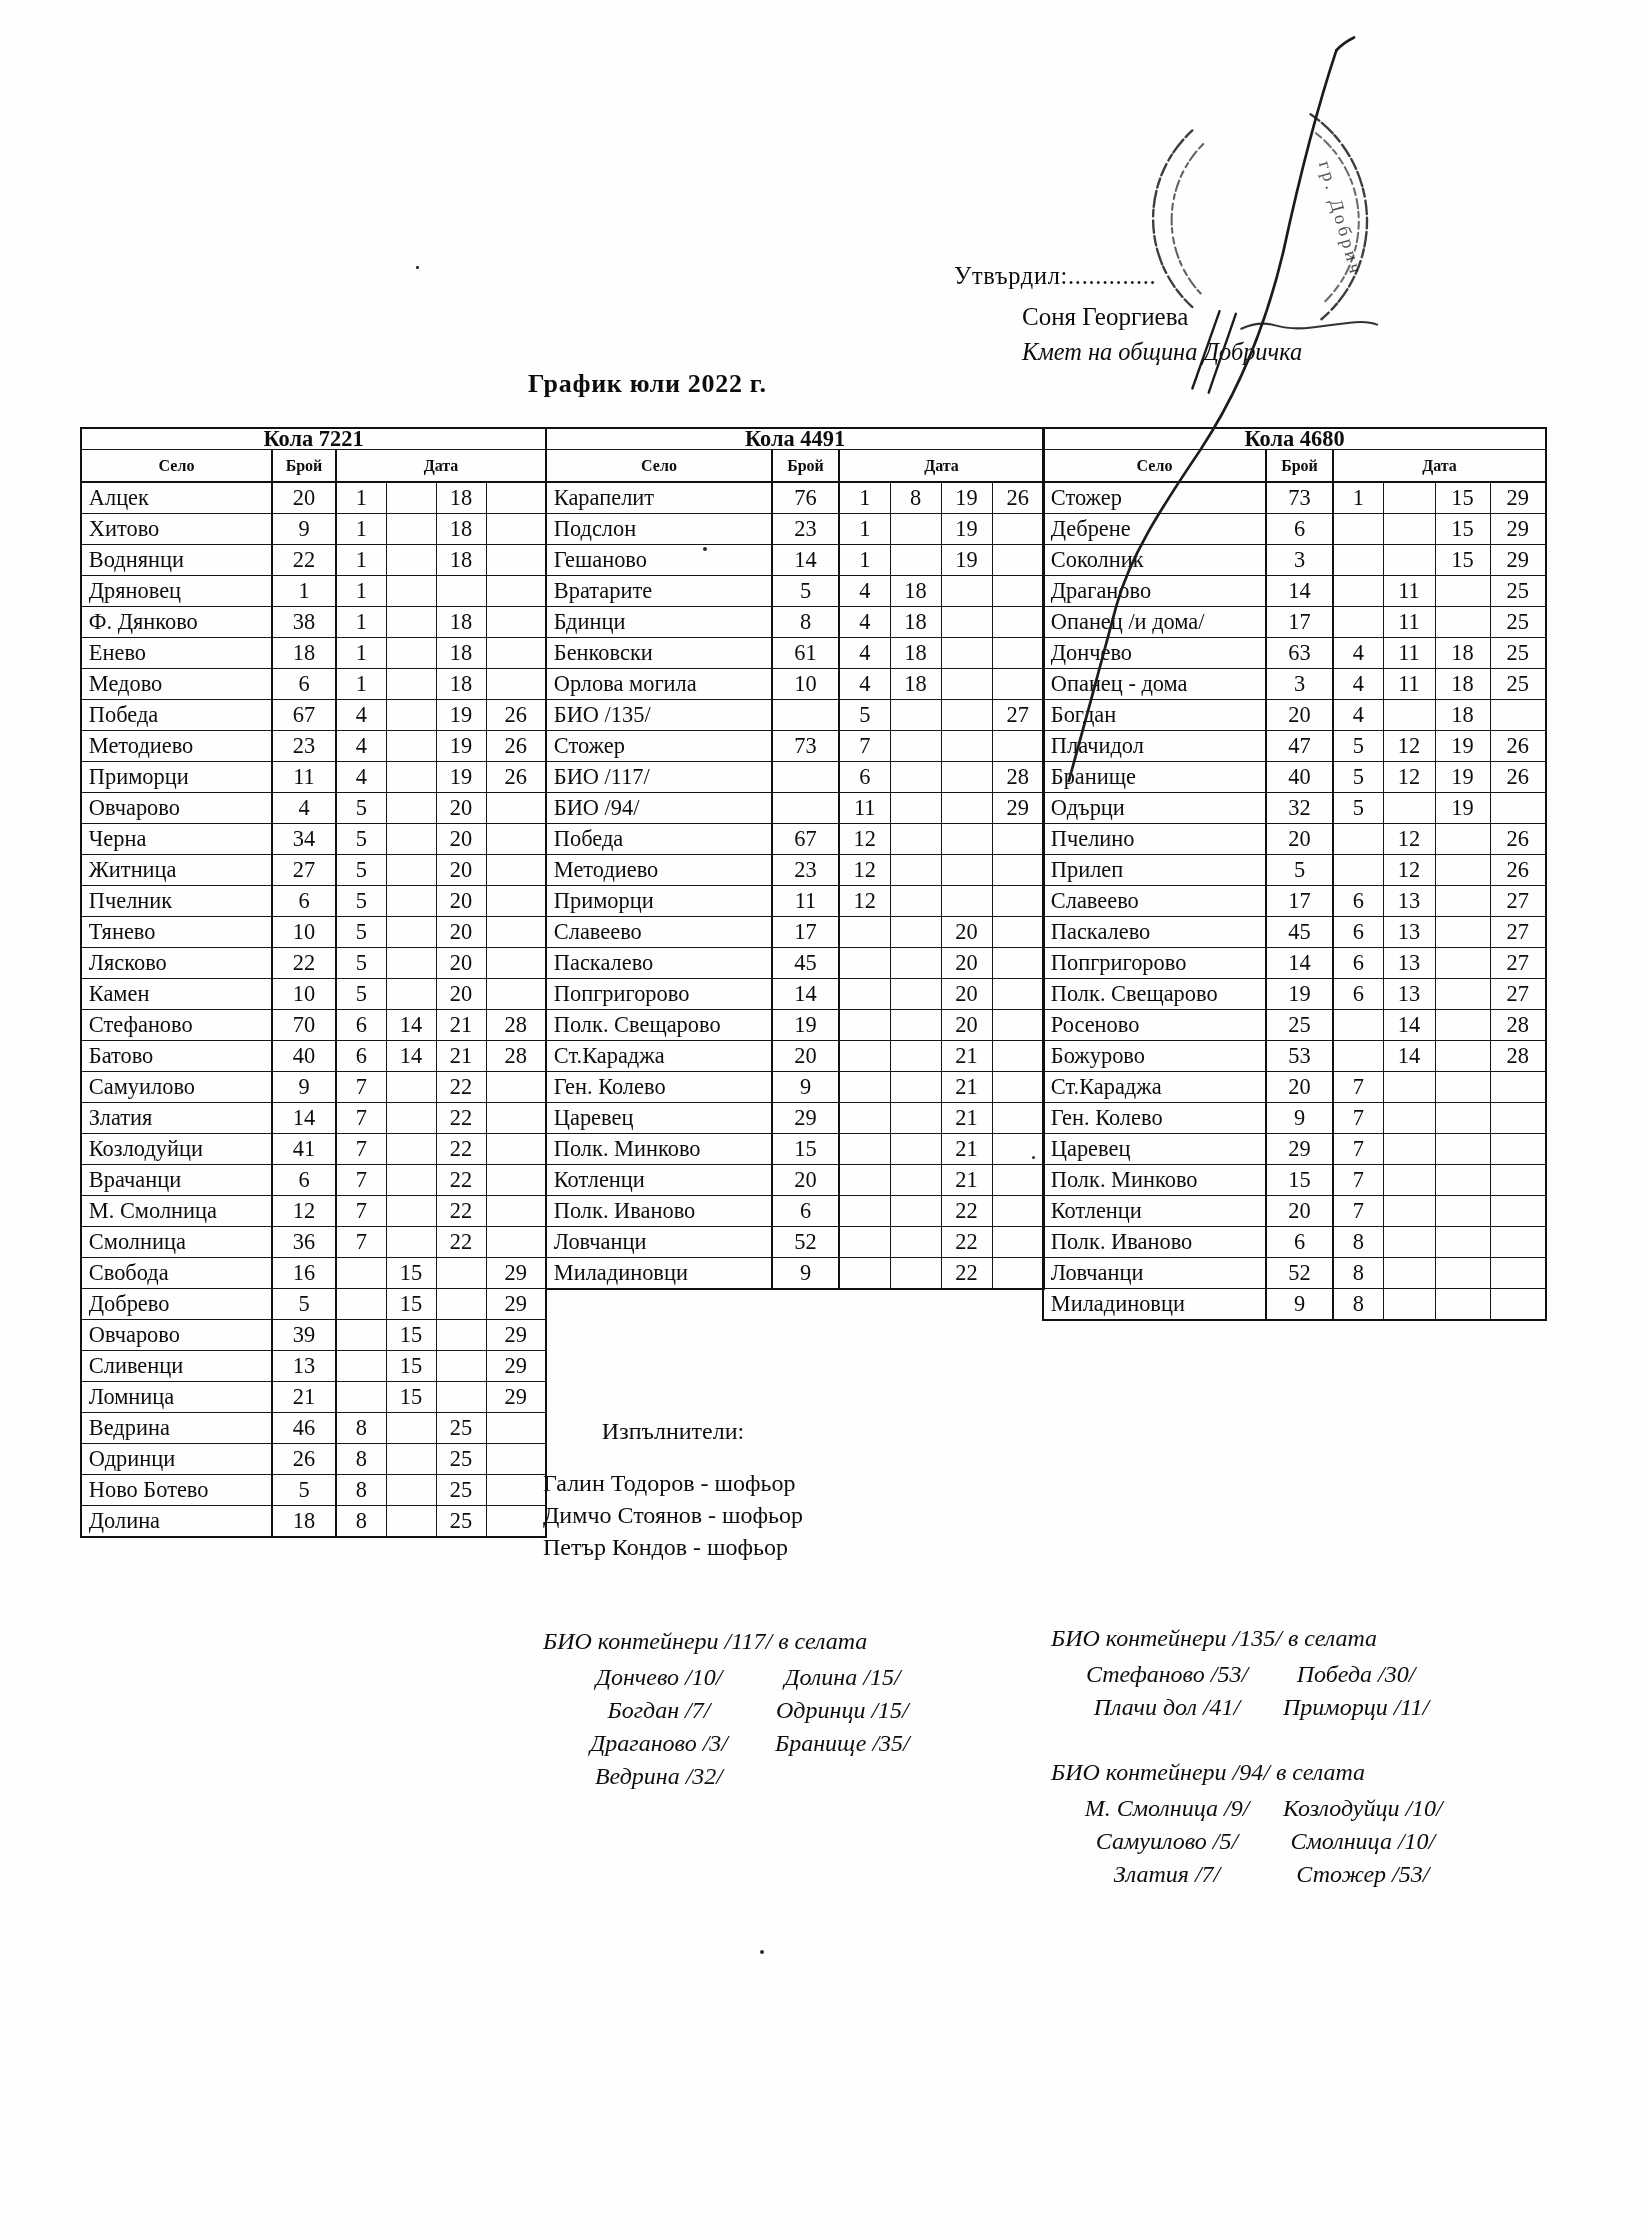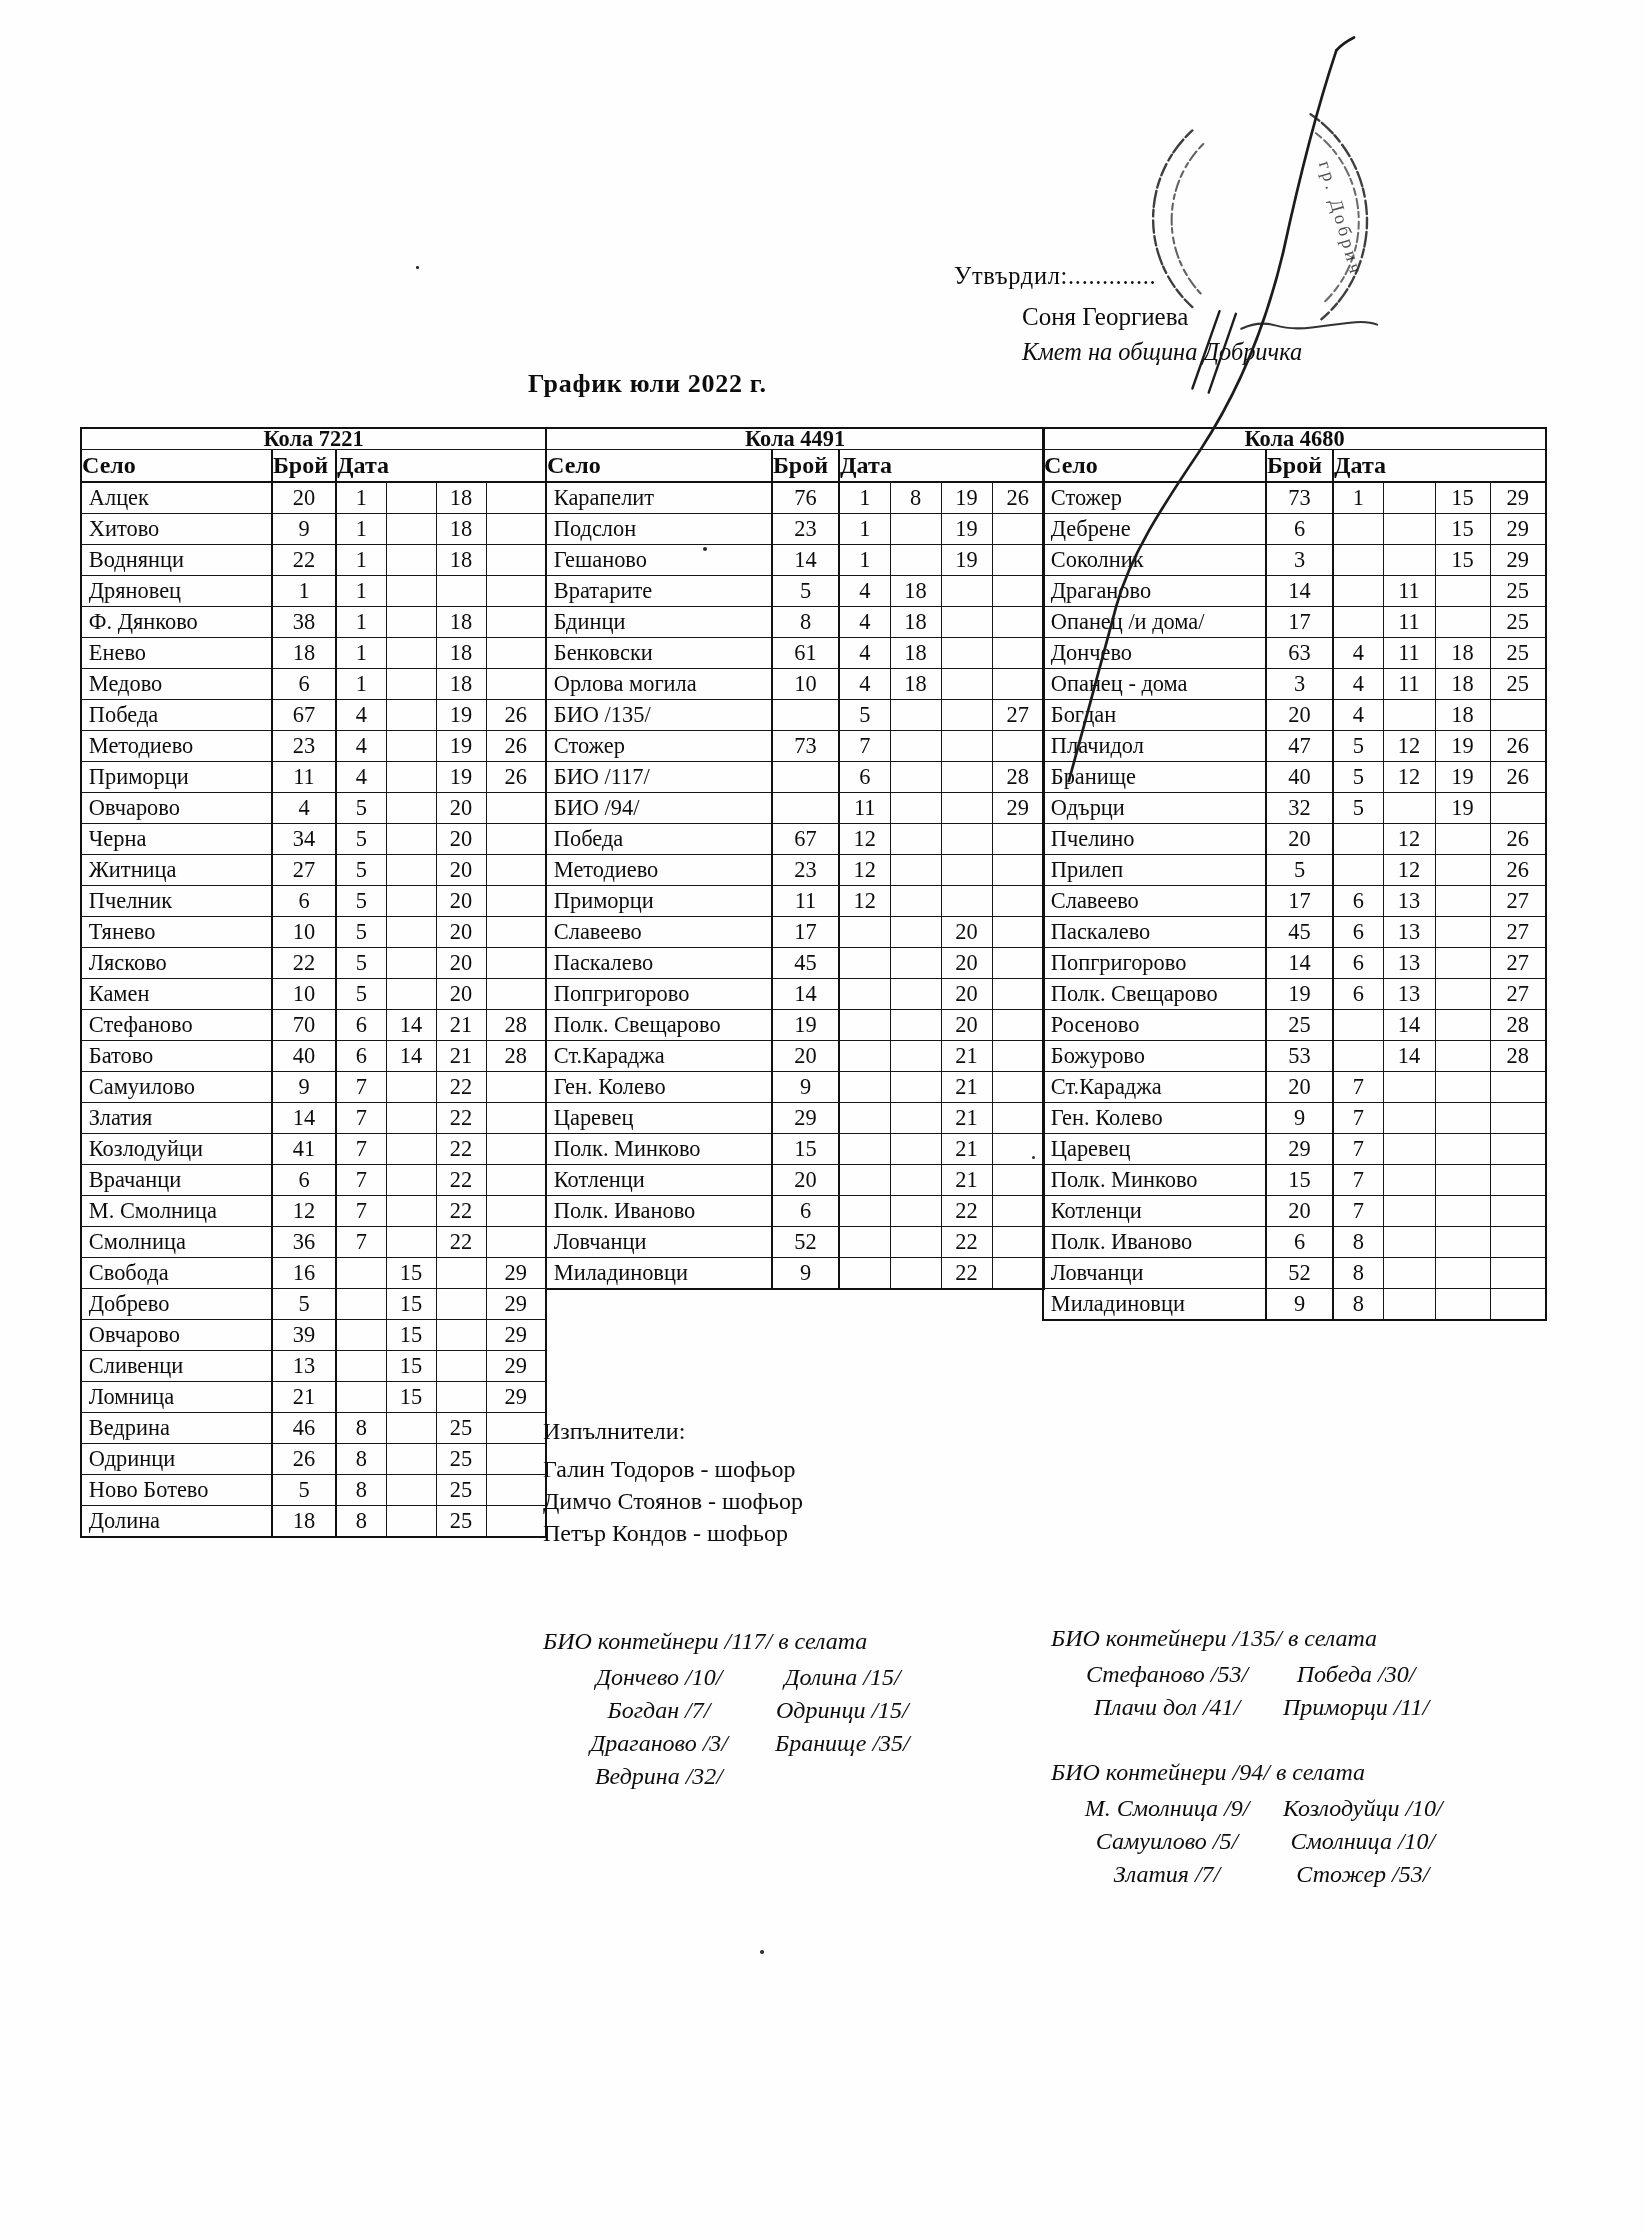--- a/index.html
+++ b/index.html
@@ -26,32 +26,32 @@
   #tbl2 { left:1042px; }
   table.sched th, table.sched td {
     border:1.4px solid #161616;
     padding:0; overflow:hidden; white-space:nowrap;
   }
   table.sched { border:2px solid #111; }
   table.sched th.car {
     height:20.4px; line-height:20.4px; font-size:22.4px; font-weight:bold; text-align:center;
   }
   table.sched tr.cols th {
-    height:31px; line-height:31px; font-size:24px; font-weight:bold; text-align:left;
+    height:31px; line-height:31px; font-size:16px; font-weight:bold; text-align:center;
     border-bottom:2px solid #111;
   }
   table.sched th.h-count { border-left:2px solid #111; border-right:2px solid #111; }
   table.sched td { height:30px; line-height:30px; font-size:22.4px; }
   table.sched td.v { text-align:left; padding-left:6.8px; }
   table.sched td.c { text-align:center; border-left:2px solid #111; border-right:2px solid #111; }
   table.sched td.d { text-align:center; }
 
   
   .executors { left:543px; top:1418px; font-size:24px; }
-  .executors .heading { margin-bottom:8px; }
+  .executors .heading { margin-bottom:22px;text-align:center; }
   .executors .list-item { line-height:32px; }
 
   
   .bio { font-size:24px;font-style:italic; }
   .bio-117 { left:543px;  top:1624px; }
   .bio-135 { left:1051px; top:1621px; }
   .bio-94  { left:1051px; top:1755px; }
   .bio .bio-title { line-height:34px; margin-bottom:2.7px; }
   .bio .bio-cols { display:flex; }
   .bio .col-a { width:232px; }

